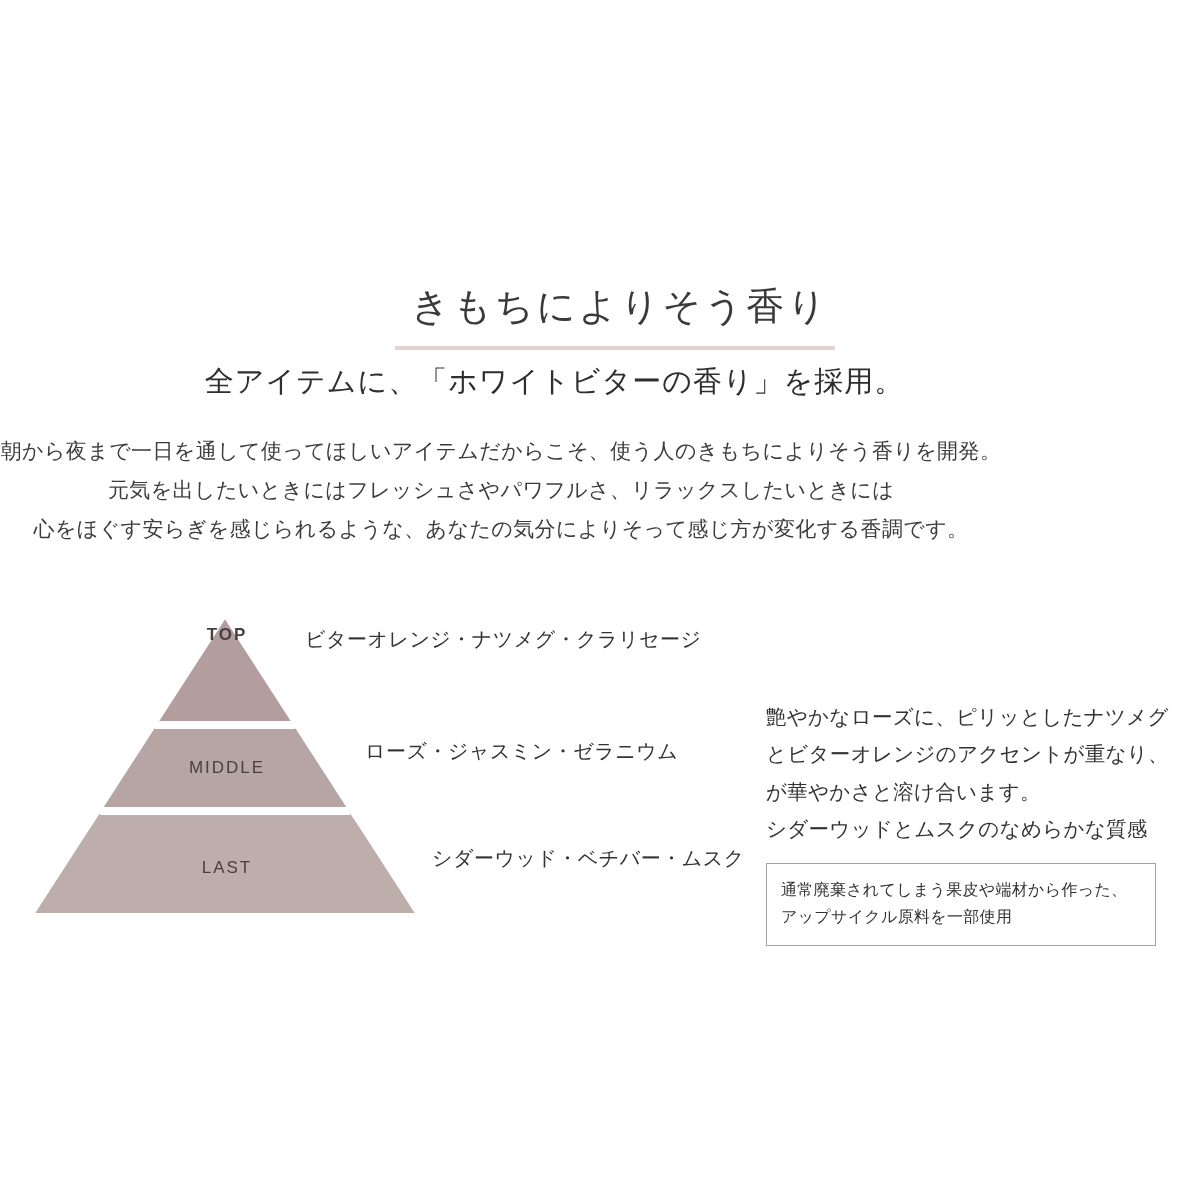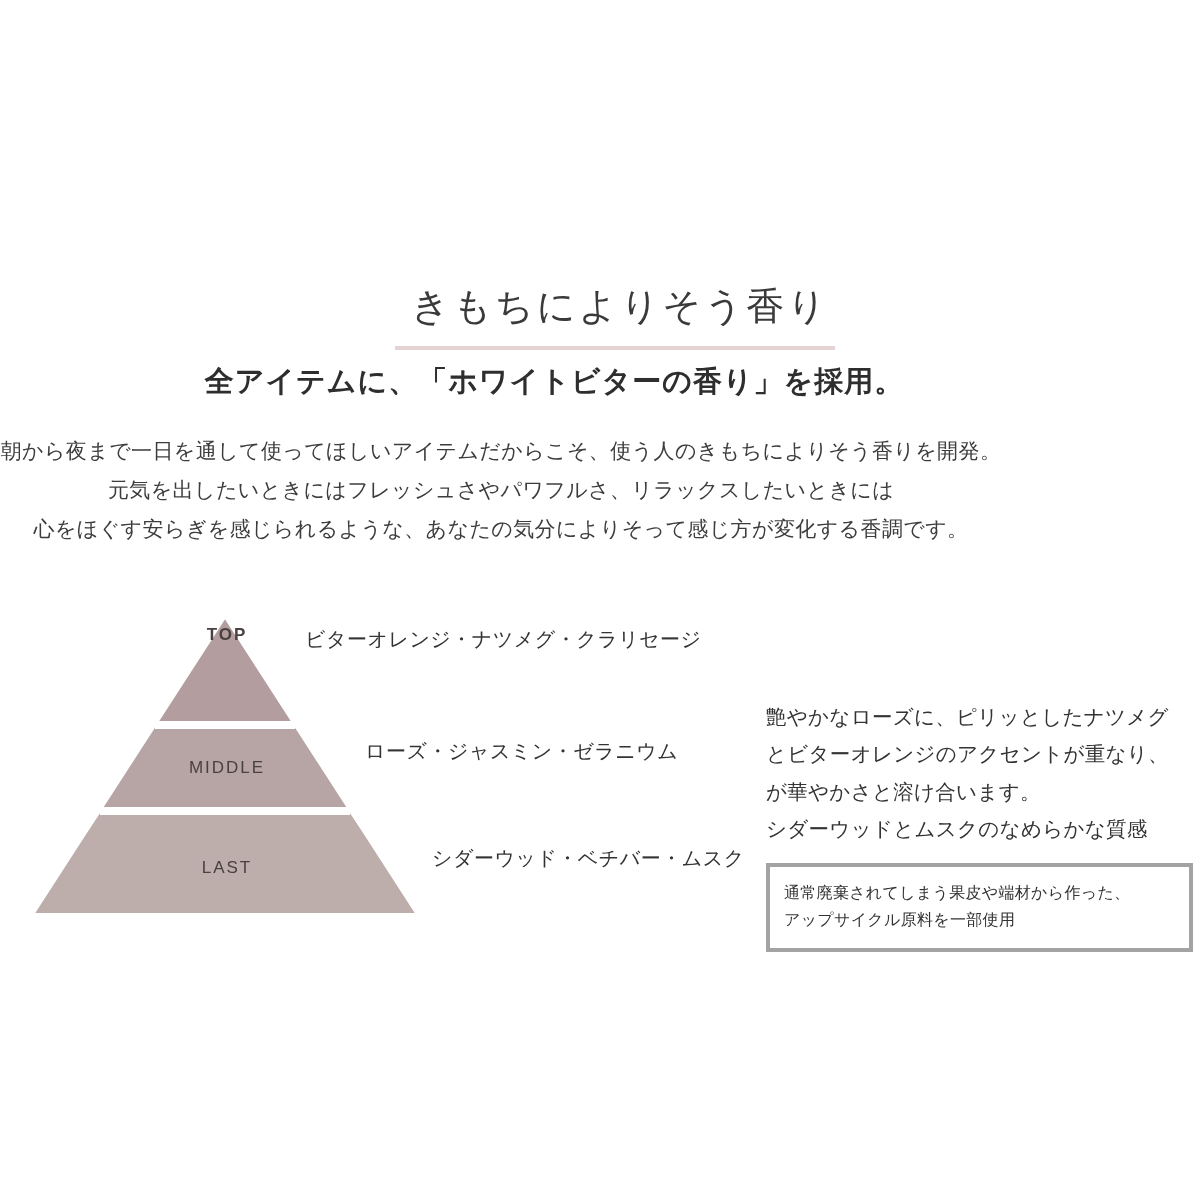--- a/index.html
+++ b/index.html
@@ -44,21 +44,21 @@
   }
 
   
   .subheading {
     position: absolute;
     left: 0;
     top: 362px;
     width: 1109px;
     text-align: center;
     font-size: 29px;
-    font-weight: bold;
+    font-weight: normal;
     letter-spacing: 1px;
     color: #2e2e2e;
   }
 
   
   .lead {
     position: absolute;
     left: 0;
     top: 432px;
     width: 1002px;
@@ -114,23 +114,23 @@
   .right-text {
     font-size: 20.5px;
     line-height: 1.82;
     color: #333333;
     letter-spacing: 0.3px;
   }
   .right-text span { display: block; }
 
   .upcycle-box {
     margin-top: 16px;
-    border: 4px solid #a3a3a3;
+    border: 1px solid #a3a3a3;
     padding: 12px 14px 14px 14px;
-    width: 427px;
+    width: 390px;
     box-sizing: border-box;
   }
   .upcycle-box .line {
     display: block;
     font-size: 16px;
     line-height: 1.7;
     color: #333333;
     letter-spacing: 0.3px;
   }
 </style>

